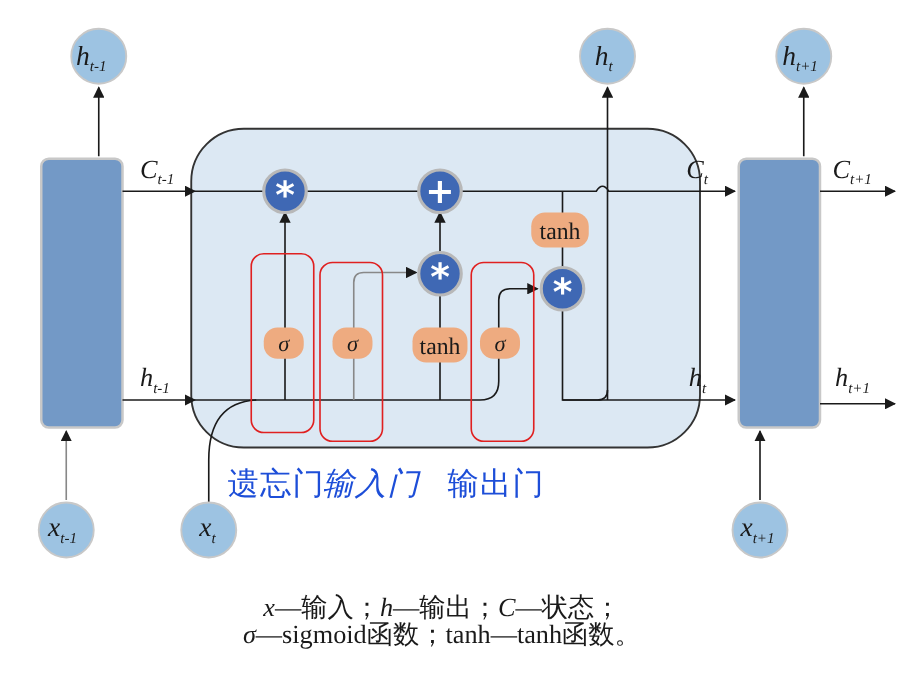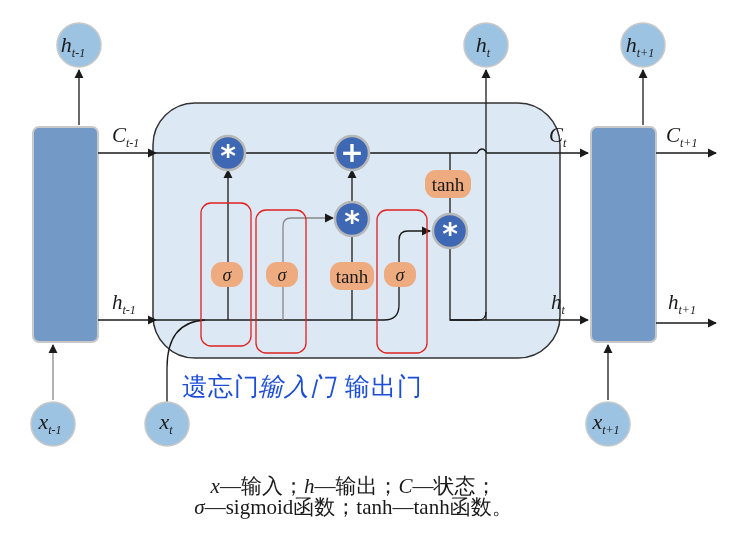--- a/index.html
+++ b/index.html
@@ -130,20 +130,20 @@
     <text class="lbl it" x="112" y="309" font-size="21"><tspan>h</tspan><tspan font-size="12" dy="5">t-1</tspan></text>
     <text class="lbl it" x="549" y="142" font-size="21"><tspan>C</tspan><tspan font-size="12" dy="5">t</tspan></text>
     <text class="lbl it" x="551" y="309" font-size="21"><tspan>h</tspan><tspan font-size="12" dy="5">t</tspan></text>
     <text class="lbl it" x="666" y="142" font-size="21"><tspan>C</tspan><tspan font-size="12" dy="5">t+1</tspan></text>
     <text class="lbl it" x="668" y="309" font-size="21"><tspan>h</tspan><tspan font-size="12" dy="5">t+1</tspan></text>
   </g>
 </svg>
 
 <div class="gate-lbl" style="left:182px; top:370px;">遗忘门</div>
 <div class="gate-lbl" style="left:258px; top:370px;font-style:italic;">输入门</div>
-<div class="gate-lbl" style="left:345px; top:370px;">输出门</div>
+<div class="gate-lbl" style="left:358px; top:370px;">输出门</div>
 
 <div class="cap" style="top:472px;">
   <i>x</i><span>—输入；</span><i>h</i><span>—输出；</span><i>C</i><span>—状态；</span>
 </div>
 <div class="cap" style="top:493px;">
   <i>σ</i><span>—sigmoid函数；</span><span>tanh</span><span>—tanh函数。</span>
 </div>
 
 </body></html>

